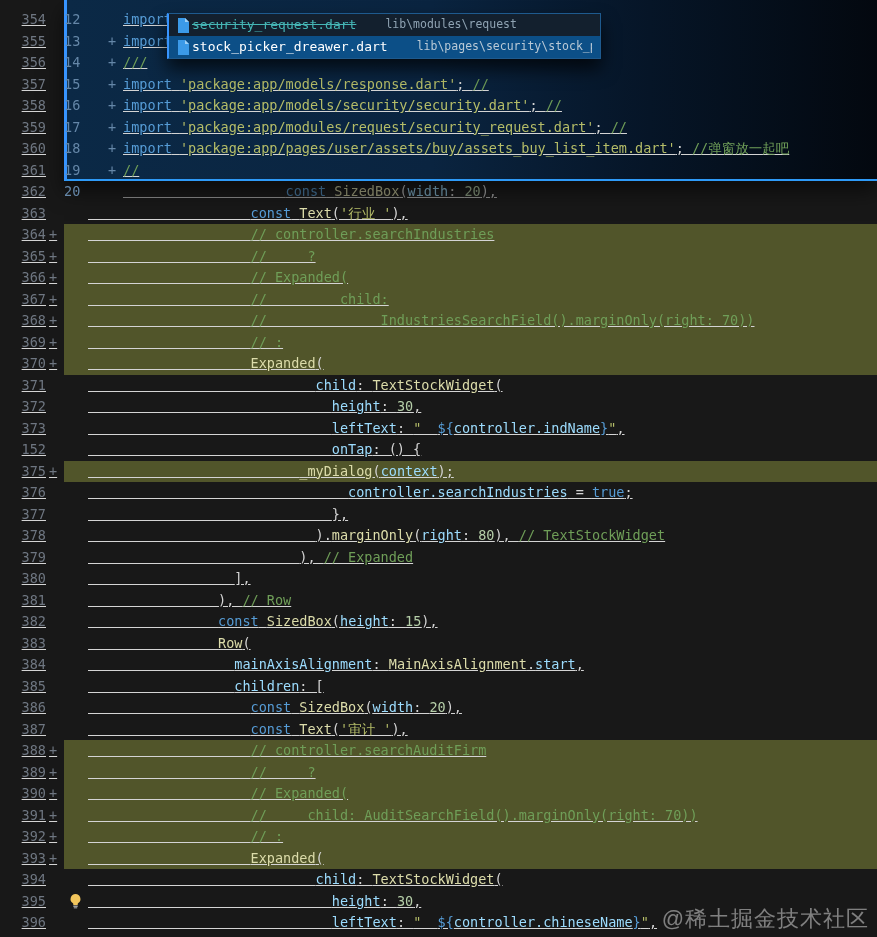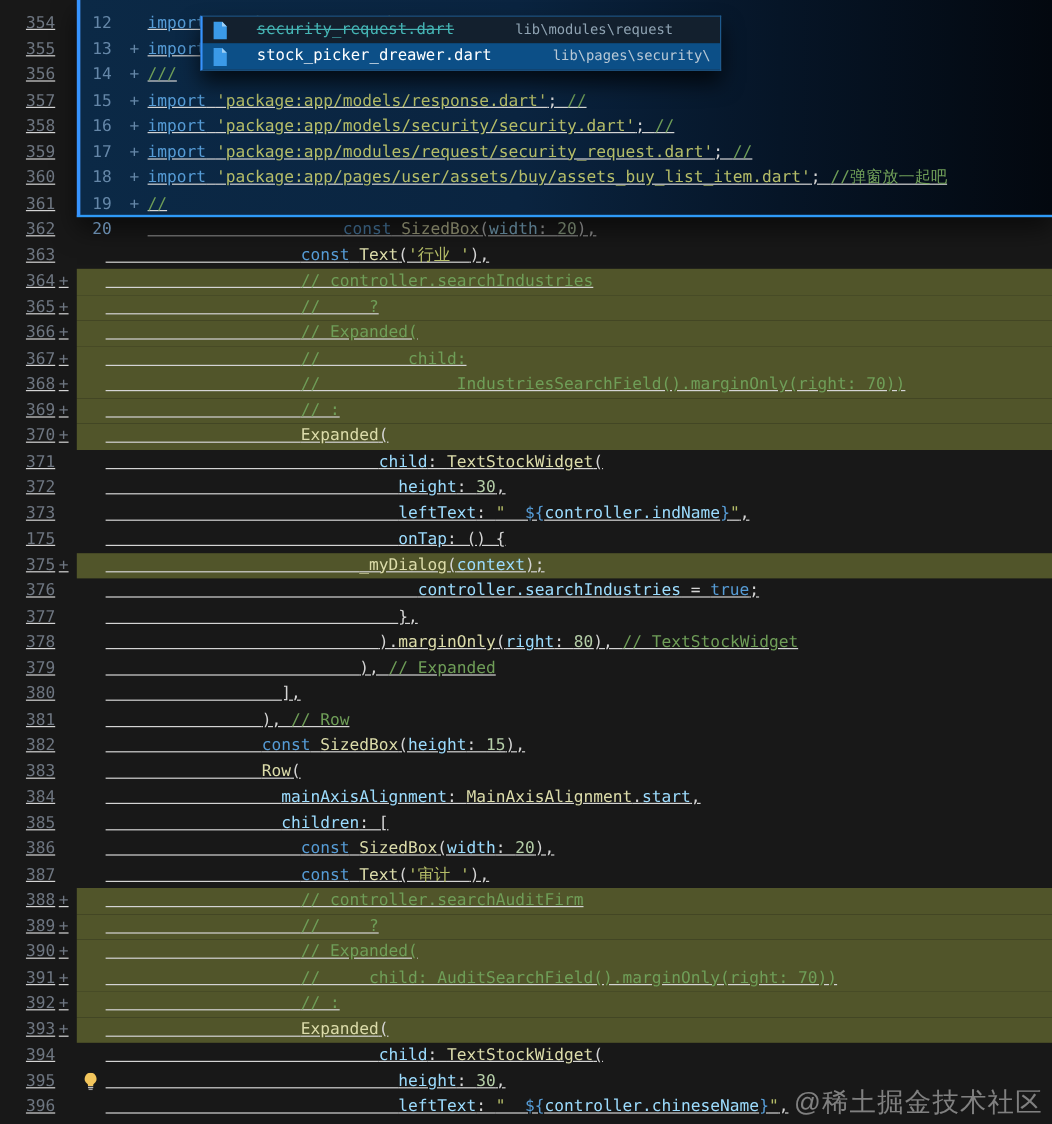--- a/index.html
+++ b/index.html
@@ -18,41 +18,41 @@
     border-bottom:2px solid #2e9af7;
     box-shadow:0 10px 20px rgba(0,0,0,.55);
   }
   #lines{position:relative;z-index:1;padding-top:9px}
   .row{display:flex;height:21.5px;white-space:pre}
   .gutter{flex:0 0 64px;display:flex;color:var(--gutter-fg,#6e7681)}
   .ln{flex:0 0 46px;text-align:right}
   .plus{flex:1;padding-left:3px}
   .content{flex:1;position:relative;padding-left:24px}
   .peekrow .content{padding-left:59px}
-  .pln{position:absolute;left:0;width:42px;text-align:center;color:var(--peek-gutter-fg,#6587a8)}
+  .pln{position:absolute;left:0;width:42px;text-align:left;color:var(--peek-gutter-fg,#6587a8)}
   .pplus{position:absolute;left:44px;color:var(--peek-gutter-fg,#6587a8)}
   .hl .content{background:var(--added-line-bg,#51552a)}
   .dimrow .tk{opacity:.5}
   .tk-kw{color:var(--token-keyword,#569cd6)}
   .tk-st{color:var(--token-string,#b5bd68)}
   .tk-cm{color:var(--token-comment,#6f9e58)}
   .tk-ty{color:var(--token-type,#dcdcaa)}
   .tk-fn{color:var(--token-function,#dcdcaa)}
   .tk-pr{color:var(--token-property,#9cdcfe)}
   .tk-nu{color:var(--token-number,#b5cea8)}
   .tk-pu{color:var(--token-punct,#d4d4d4)}
   .tk-it{color:var(--token-interp,#569cd6)}
   .bulb{position:absolute;left:5px;top:3px;width:14px;height:16px}
   
   .suggest{
     position:absolute;left:167px;top:13px;width:434px;z-index:3;
     border:1px solid #1e5a8e;border-left:2px solid var(--peek-accent,#3794ff);
     box-shadow:0 10px 18px rgba(0,0,0,.7);font-size:13px;background:#13202e;
   }
-  .sitem{display:flex;align-items:center;height:22px;padding:0 8px;gap:24px;background:#13202e;overflow:hidden;white-space:nowrap}
+  .sitem{display:flex;align-items:center;height:22px;padding:0 8px;gap:2px;background:#13202e;overflow:hidden;white-space:nowrap}
   .sitem.sel{background:var(--selection-bg,#0c4f87)}
   .sicon{flex:0 0 13px;display:flex;align-items:center}
   .sname{color:var(--suggest-filename,#45b5b5)}
   .sitem.dep .sname{text-decoration:line-through}
   .sitem.sel .sname{color:#fff}
   .spath{color:var(--suggest-path,#8fa3b3);font-size:11.5px;margin-left:27px;overflow:hidden}
   .sitem.sel .spath{color:#b9c9d6}
   .watermark{
     position:absolute;right:8px;bottom:8px;z-index:4;
     font-family:"Liberation Sans",sans-serif;font-size:22px;font-weight:500;
@@ -78,21 +78,21 @@
       <div class="row hl"><div class="gutter"><span class="ln">364</span><span class="plus">+</span></div><div class="content"><span class="tk">                    </span><span class="tk tk-cm">// controller.searchIndustries</span></div></div>
       <div class="row hl"><div class="gutter"><span class="ln">365</span><span class="plus">+</span></div><div class="content"><span class="tk">                    </span><span class="tk tk-cm">//     ?</span></div></div>
       <div class="row hl"><div class="gutter"><span class="ln">366</span><span class="plus">+</span></div><div class="content"><span class="tk">                    </span><span class="tk tk-cm">// Expanded(</span></div></div>
       <div class="row hl"><div class="gutter"><span class="ln">367</span><span class="plus">+</span></div><div class="content"><span class="tk">                    </span><span class="tk tk-cm">//         child:</span></div></div>
       <div class="row hl"><div class="gutter"><span class="ln">368</span><span class="plus">+</span></div><div class="content"><span class="tk">                    </span><span class="tk tk-cm">//              IndustriesSearchField().marginOnly(right: 70))</span></div></div>
       <div class="row hl"><div class="gutter"><span class="ln">369</span><span class="plus">+</span></div><div class="content"><span class="tk">                    </span><span class="tk tk-cm">// :</span></div></div>
       <div class="row hl"><div class="gutter"><span class="ln">370</span><span class="plus">+</span></div><div class="content"><span class="tk">                    </span><span class="tk tk-ty">Expanded</span><span class="tk tk-pu">(</span></div></div>
       <div class="row"><div class="gutter"><span class="ln">371</span><span class="plus"></span></div><div class="content"><span class="tk">                            </span><span class="tk tk-pr">child</span><span class="tk tk-pu">: </span><span class="tk tk-ty">TextStockWidget</span><span class="tk tk-pu">(</span></div></div>
       <div class="row"><div class="gutter"><span class="ln">372</span><span class="plus"></span></div><div class="content"><span class="tk">                              </span><span class="tk tk-pr">height</span><span class="tk tk-pu">: </span><span class="tk tk-nu">30</span><span class="tk tk-pu">,</span></div></div>
       <div class="row"><div class="gutter"><span class="ln">373</span><span class="plus"></span></div><div class="content"><span class="tk">                              </span><span class="tk tk-pr">leftText</span><span class="tk tk-pu">: </span><span class="tk tk-st">"  </span><span class="tk tk-it">${</span><span class="tk tk-pr">controller.indName</span><span class="tk tk-it">}</span><span class="tk tk-st">"</span><span class="tk tk-pu">,</span></div></div>
-      <div class="row"><div class="gutter"><span class="ln">175</span><span class="plus"></span></div><div class="content"><span class="tk">                              </span><span class="tk tk-pr">onTap</span><span class="tk tk-pu">: () {</span></div></div>
+      <div class="row"><div class="gutter"><span class="ln">152</span><span class="plus"></span></div><div class="content"><span class="tk">                              </span><span class="tk tk-pr">onTap</span><span class="tk tk-pu">: () {</span></div></div>
       <div class="row hl"><div class="gutter"><span class="ln">375</span><span class="plus">+</span></div><div class="content"><span class="tk">                          </span><span class="tk tk-fn">_myDialog</span><span class="tk tk-pu">(</span><span class="tk tk-pr">context</span><span class="tk tk-pu">);</span></div></div>
       <div class="row"><div class="gutter"><span class="ln">376</span><span class="plus"></span></div><div class="content"><span class="tk">                                </span><span class="tk tk-pr">controller.searchIndustries</span><span class="tk tk-pu"> = </span><span class="tk tk-kw">true</span><span class="tk tk-pu">;</span></div></div>
       <div class="row"><div class="gutter"><span class="ln">377</span><span class="plus"></span></div><div class="content"><span class="tk">                              </span><span class="tk tk-pu">},</span></div></div>
       <div class="row"><div class="gutter"><span class="ln">378</span><span class="plus"></span></div><div class="content"><span class="tk">                            </span><span class="tk tk-pu">).</span><span class="tk tk-fn">marginOnly</span><span class="tk tk-pu">(</span><span class="tk tk-pr">right</span><span class="tk tk-pu">: </span><span class="tk tk-nu">80</span><span class="tk tk-pu">), </span><span class="tk tk-cm">// TextStockWidget</span></div></div>
       <div class="row"><div class="gutter"><span class="ln">379</span><span class="plus"></span></div><div class="content"><span class="tk">                          </span><span class="tk tk-pu">), </span><span class="tk tk-cm">// Expanded</span></div></div>
       <div class="row"><div class="gutter"><span class="ln">380</span><span class="plus"></span></div><div class="content"><span class="tk">                  </span><span class="tk tk-pu">],</span></div></div>
       <div class="row"><div class="gutter"><span class="ln">381</span><span class="plus"></span></div><div class="content"><span class="tk">                </span><span class="tk tk-pu">), </span><span class="tk tk-cm">// Row</span></div></div>
       <div class="row"><div class="gutter"><span class="ln">382</span><span class="plus"></span></div><div class="content"><span class="tk">                </span><span class="tk tk-kw">const</span><span class="tk tk-pu"> </span><span class="tk tk-ty">SizedBox</span><span class="tk tk-pu">(</span><span class="tk tk-pr">height</span><span class="tk tk-pu">: </span><span class="tk tk-nu">15</span><span class="tk tk-pu">),</span></div></div>
       <div class="row"><div class="gutter"><span class="ln">383</span><span class="plus"></span></div><div class="content"><span class="tk">                </span><span class="tk tk-ty">Row</span><span class="tk tk-pu">(</span></div></div>
       <div class="row"><div class="gutter"><span class="ln">384</span><span class="plus"></span></div><div class="content"><span class="tk">                  </span><span class="tk tk-pr">mainAxisAlignment</span><span class="tk tk-pu">: </span><span class="tk tk-ty">MainAxisAlignment</span><span class="tk tk-pu">.</span><span class="tk tk-pr">start</span><span class="tk tk-pu">,</span></div></div>

